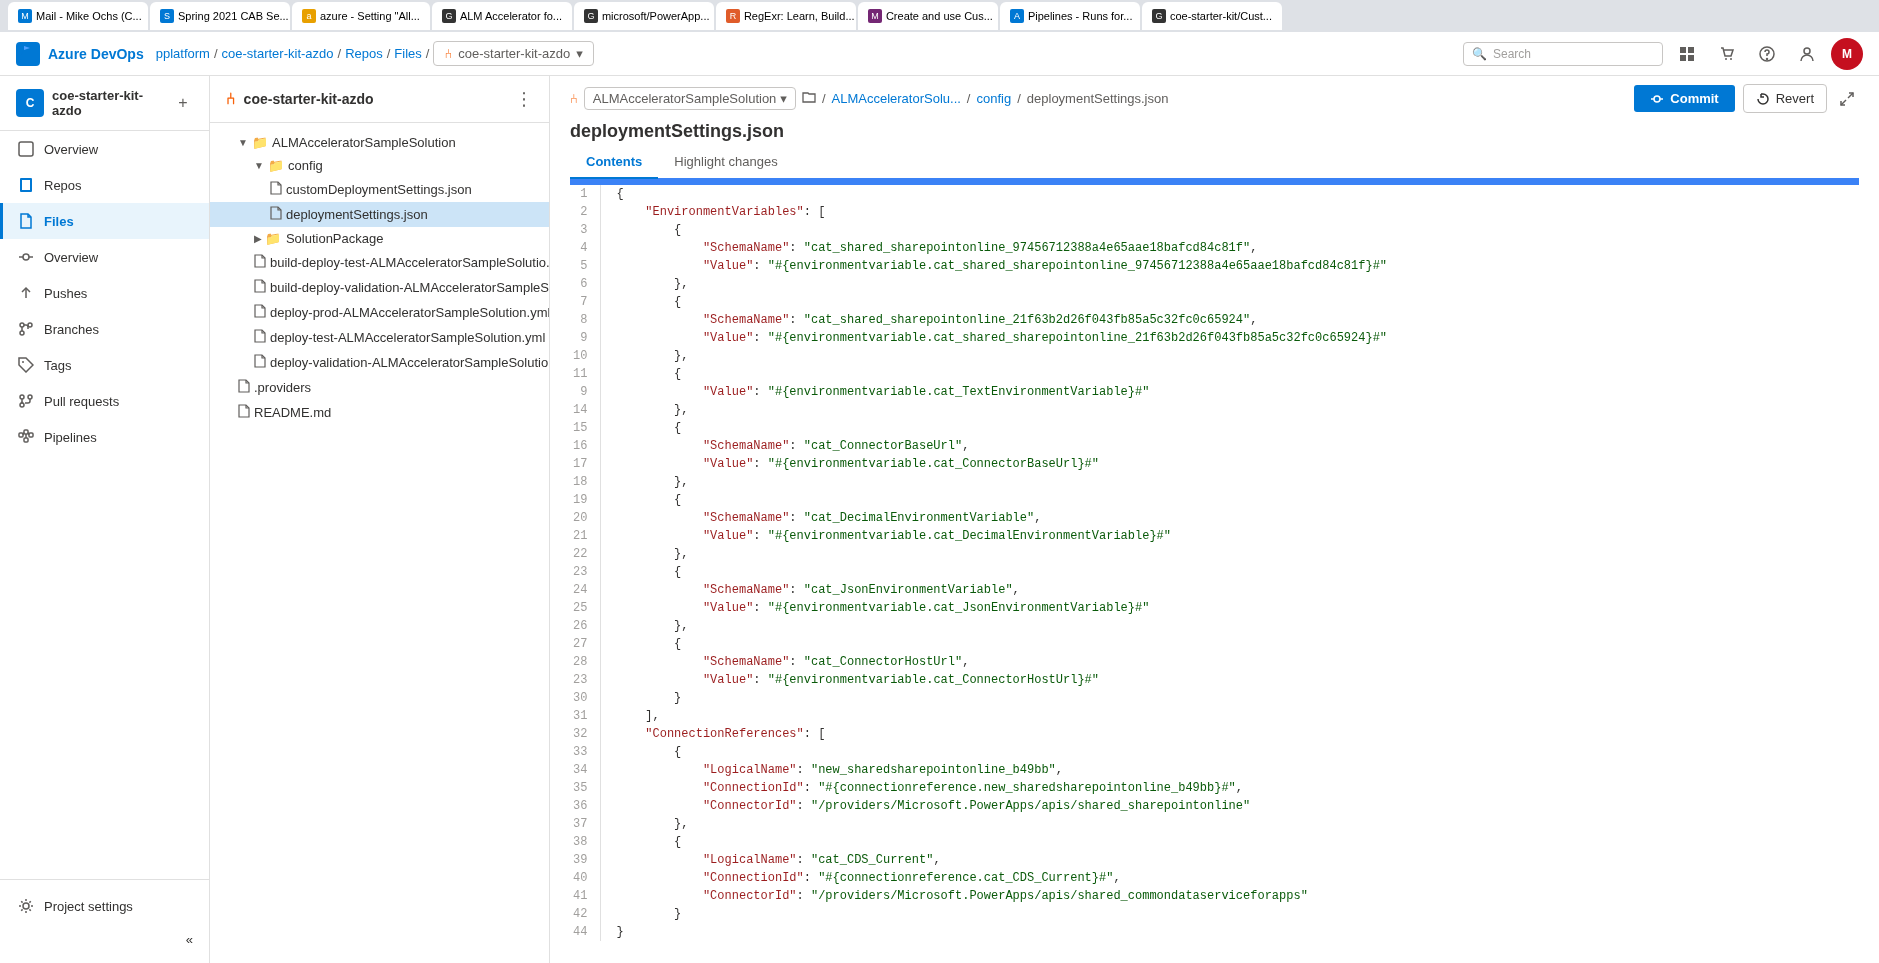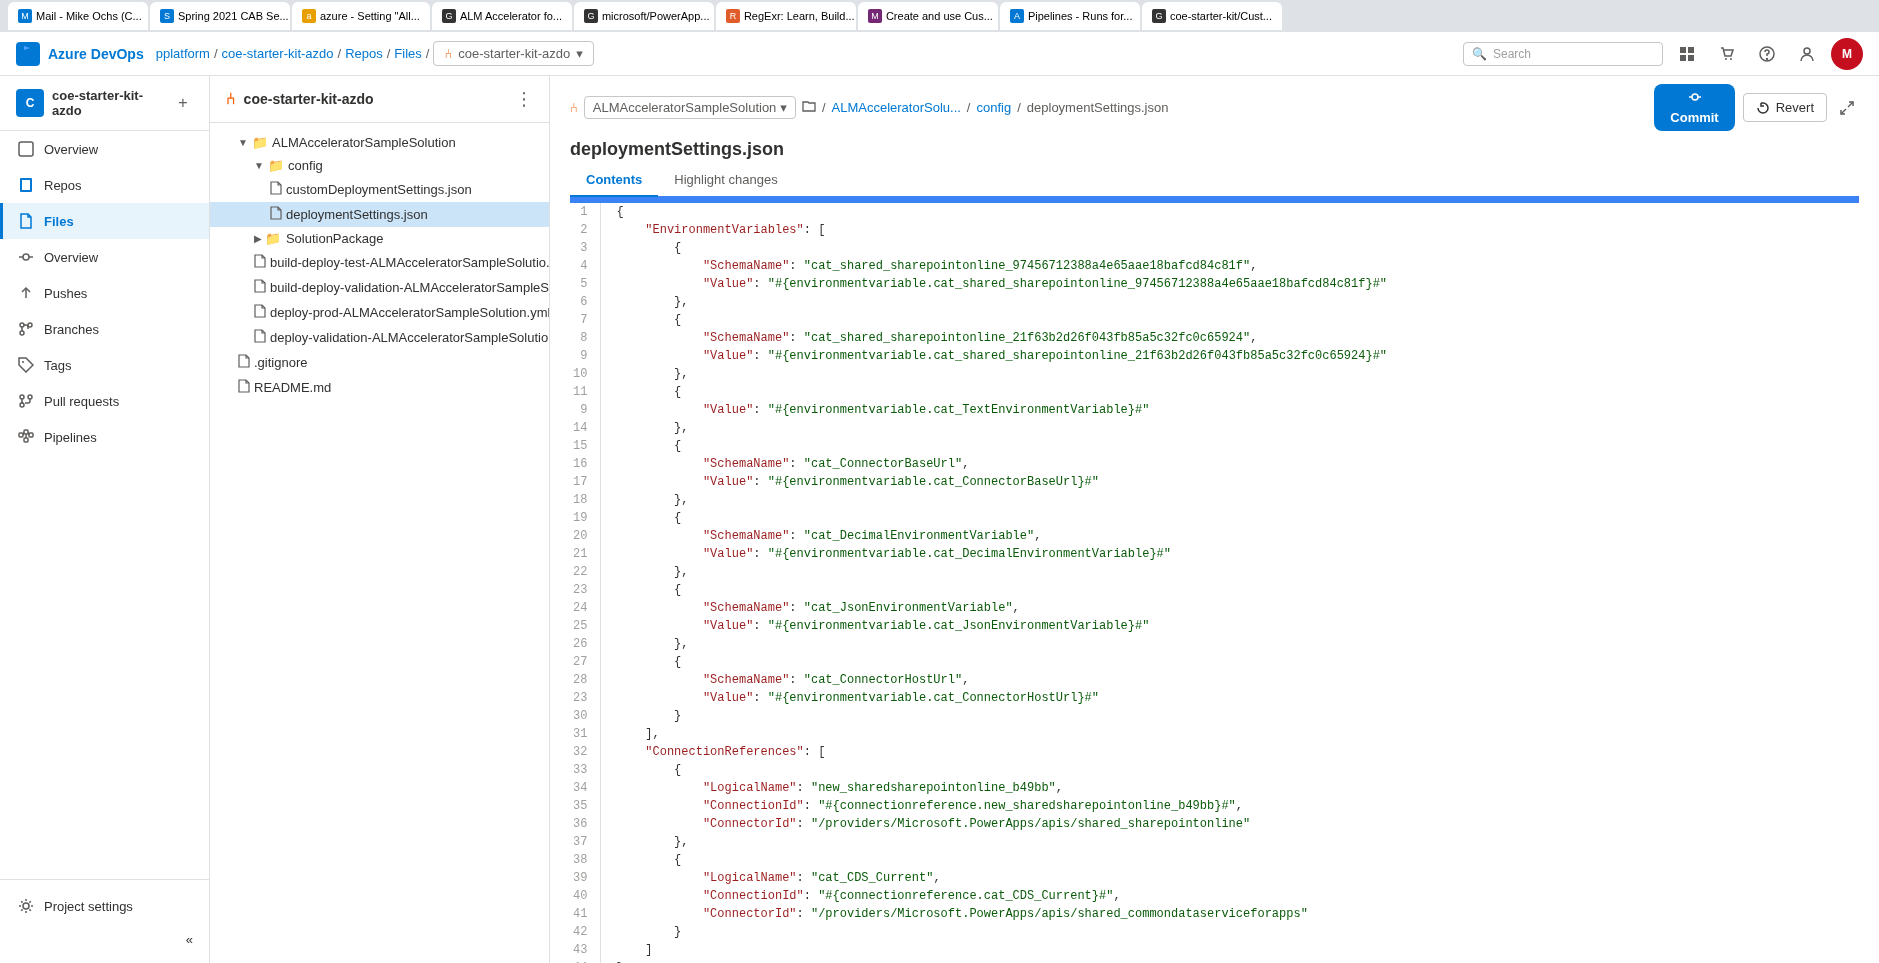--- a/index.html
+++ b/index.html
@@ -289,29 +289,28 @@
     }
     .file-tab.active {
       color: #0078d4;
       border-bottom: 2px solid #0078d4;
       font-weight: 600;
     }
     .commit-btn {
       background: #0078d4;
       color: white;
       border: none;
-      border-radius: 8px;
+      border-radius: 3px;
       padding: 6px 16px;
       font-size: 13px;
       cursor: pointer;
       display: flex;
       align-items: center;
       gap: 6px;
       font-weight: 600;
-      flex-direction: column;
     }
     .revert-btn {
       background: white;
       color: #323130;
       border: 1px solid #c8c6c4;
       border-radius: 4px;
       padding: 6px 12px;
       font-size: 13px;
       cursor: pointer;
       display: flex;
@@ -656,39 +655,48 @@
       <div class="tree-item tree-indent-2">
         <span class="tree-icon file-icon">
           <svg width="12" height="14" viewBox="0 0 12 14" fill="none" stroke="#605e5c" stroke-width="1.2">
             <path d="M1 1h7l3 3v9H1V1z"></path>
               <path d="M8 1v3h3"></path>
           </svg>
         </span>
         <span>deploy-prod-ALMAcceleratorSampleSolution.yml</span>
       </div>
 
-
       <div class="tree-item tree-indent-2">
         <span class="tree-icon file-icon">
           <svg width="12" height="14" viewBox="0 0 12 14" fill="none" stroke="#605e5c" stroke-width="1.2">
             <path d="M1 1h7l3 3v9H1V1z"></path>
               <path d="M8 1v3h3"></path>
           </svg>
         </span>
+        <span>deploy-test-ALMAcceleratorSampleSolution.yml</span>
+      </div>
+
+      <div class="tree-item tree-indent-2">
+        <span class="tree-icon file-icon">
+          <svg width="12" height="14" viewBox="0 0 12 14" fill="none" stroke="#605e5c" stroke-width="1.2">
+            <path d="M1 1h7l3 3v9H1V1z"></path>
+              <path d="M8 1v3h3"></path>
+          </svg>
+        </span>
         <span>deploy-validation-ALMAcceleratorSampleSolutio...</span>
       </div>
 
       <div class="tree-item tree-indent-1">
         <span class="tree-icon file-icon">
           <svg width="12" height="14" viewBox="0 0 12 14" fill="none" stroke="#605e5c" stroke-width="1.2">
             <path d="M1 1h7l3 3v9H1V1z"></path>
               <path d="M8 1v3h3"></path>
           </svg>
         </span>
-        <span>.gitignore</span>
+        <span>.providers</span>
       </div>
 
       <div class="tree-item tree-indent-1">
         <span class="tree-icon file-icon">
           <svg width="12" height="14" viewBox="0 0 12 14" fill="none" stroke="#605e5c" stroke-width="1.2">
             <path d="M1 1h7l3 3v9H1V1z"></path>
               <path d="M8 1v3h3"></path>
           </svg>
         </span>
         <span>README.md</span>
@@ -917,24 +925,20 @@
   </tr>
             <tr class="code-row">
     <td class="line-num">41</td>
     <td class="code-line">            <span class="json-key">"ConnectorId"</span>: <span class="json-string">"/providers/Microsoft.PowerApps/apis/shared_commondataserviceforapps"</span></td>
   </tr>
             <tr class="code-row">
     <td class="line-num">42</td>
     <td class="code-line">        }</td>
   </tr>
             <tr class="code-row">
-    <td class="line-num">43</td>
-    <td class="code-line">    ]</td>
-  </tr>
-            <tr class="code-row">
     <td class="line-num">44</td>
     <td class="code-line">}</td>
   </tr>
           </tbody>
       </table>
     </div>
 
   </div>
 </div>
 

